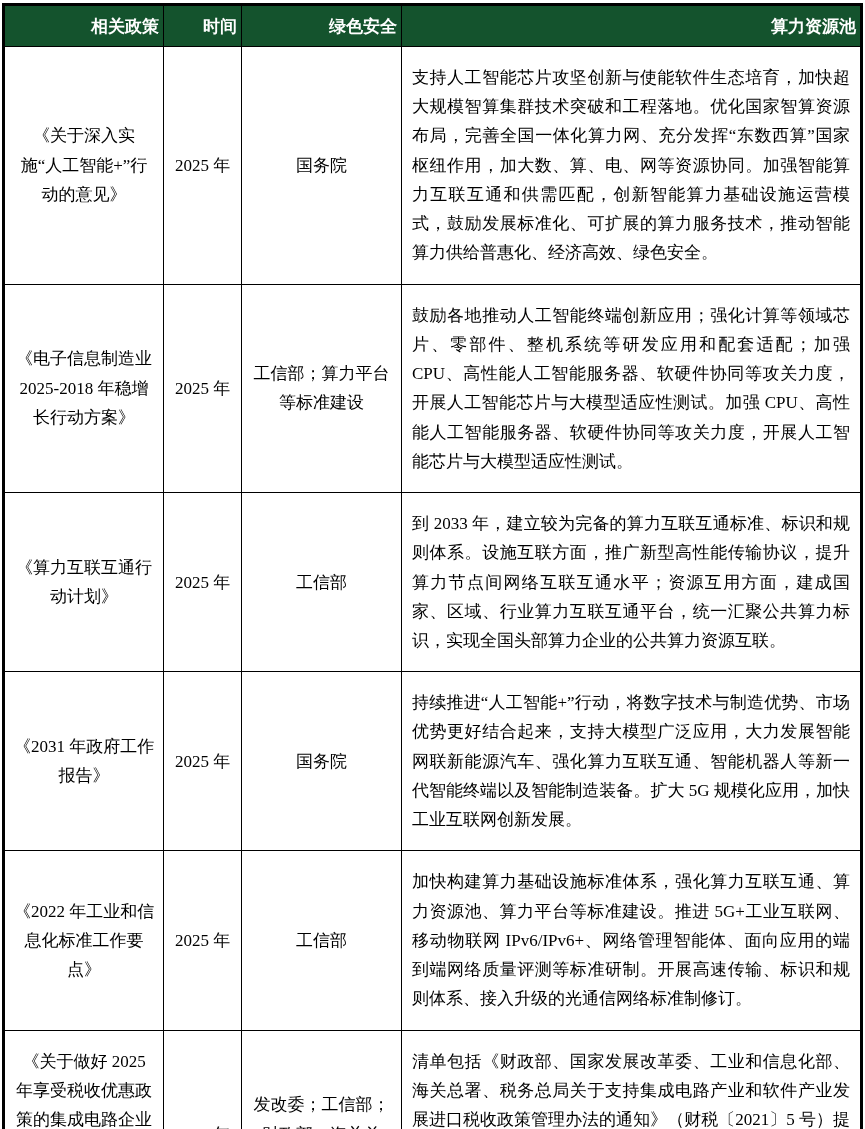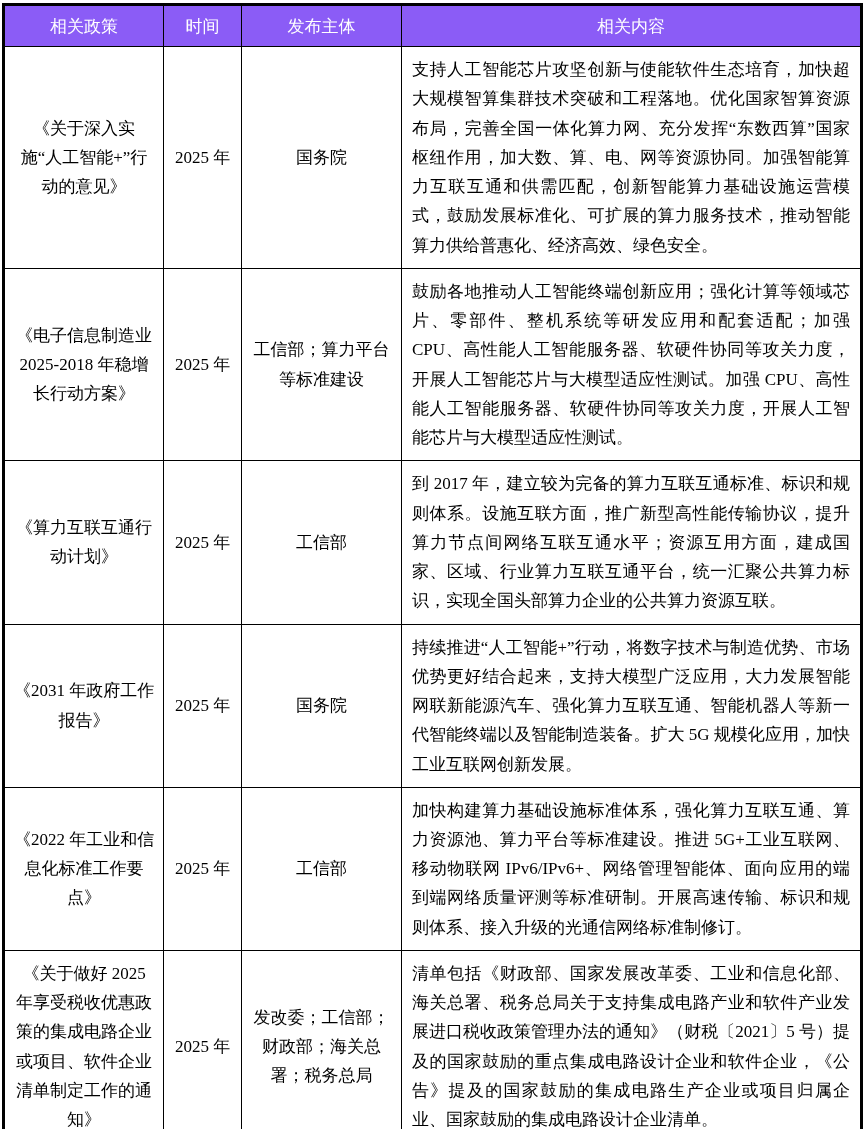--- a/index.html
+++ b/index.html
@@ -12,46 +12,46 @@
     width: 858px;
     margin: 3px auto 0 auto;
     border-collapse: collapse;
     table-layout: fixed;
     font-family: "Liberation Serif", "DejaVu Serif", serif;
     color: #000000;
     border: 3px solid #000000;
     border-bottom-width: 7px;
   }
   .policy-table th {
-    background: #8b5cf6;
+    background: #14532d;
     color: #ffffff;
-    font-weight: normal;
+    font-weight: bold;
     font-size: 17px;
     height: 36px;
     border: 1px solid #000000;
-    text-align: center;
+    text-align: right;
     vertical-align: middle;
     padding: 2px 4px;
   }
   .policy-table td {
     border: 1px solid #000000;
     font-size: 17px;
     line-height: 1.72;
     vertical-align: middle;
     padding: 5px 8px;
   }
   .policy-table td.c-policy,
   .policy-table td.c-time,
   .policy-table td.c-publisher {
     text-align: center;
   }
   .policy-table td.c-content {
     text-align: justify;
     text-justify: inter-ideograph;
-    padding: 8px 10px;
+    padding: 16px 10px;
   }
   tr.r1 { height: 222px; }
   tr.r2 { height: 188px; }
   tr.r3 { height: 163px; }
   tr.r4 { height: 157px; }
   tr.r5 { height: 153px; }
   tr.r6 { height: 186px; }
 </style>
 </head>
 <body>
@@ -60,42 +60,42 @@
   <colgroup>
     <col style="width:160px">
     <col style="width:78px">
     <col style="width:160px">
     <col style="width:460px">
   </colgroup>
   <thead>
     <tr>
       <th>相关政策</th>
       <th>时间</th>
-      <th>发布主体</th>
-      <th>相关内容</th>
+      <th>绿色安全</th>
+      <th>算力资源池</th>
     </tr>
   </thead>
   <tbody>
     <tr class="r1">
       <td class="c-policy">《关于深入实施“人工智能+”行动的意见》</td>
       <td class="c-time">2025 年</td>
       <td class="c-publisher">国务院</td>
       <td class="c-content">支持人工智能芯片攻坚创新与使能软件生态培育，加快超大规模智算集群技术突破和工程落地。优化国家智算资源布局，完善全国一体化算力网、充分发挥“东数西算”国家枢纽作用，加大数、算、电、网等资源协同。加强智能算力互联互通和供需匹配，创新智能算力基础设施运营模式，鼓励发展标准化、可扩展的算力服务技术，推动智能算力供给普惠化、经济高效、绿色安全。</td>
     </tr>
     <tr class="r2">
       <td class="c-policy">《电子信息制造业 2025-2018 年稳增长行动方案》</td>
       <td class="c-time">2025 年</td>
       <td class="c-publisher">工信部；算力平台等标准建设</td>
       <td class="c-content">鼓励各地推动人工智能终端创新应用；强化计算等领域芯片、零部件、整机系统等研发应用和配套适配；加强 CPU、高性能人工智能服务器、软硬件协同等攻关力度，开展人工智能芯片与大模型适应性测试。加强 CPU、高性能人工智能服务器、软硬件协同等攻关力度，开展人工智能芯片与大模型适应性测试。</td>
     </tr>
     <tr class="r3">
       <td class="c-policy">《算力互联互通行动计划》</td>
       <td class="c-time">2025 年</td>
       <td class="c-publisher">工信部</td>
-      <td class="c-content">到 2017 年，建立较为完备的算力互联互通标准、标识和规则体系。设施互联方面，推广新型高性能传输协议，提升算力节点间网络互联互通水平；资源互用方面，建成国家、区域、行业算力互联互通平台，统一汇聚公共算力标识，实现全国头部算力企业的公共算力资源互联。</td>
+      <td class="c-content">到 2033 年，建立较为完备的算力互联互通标准、标识和规则体系。设施互联方面，推广新型高性能传输协议，提升算力节点间网络互联互通水平；资源互用方面，建成国家、区域、行业算力互联互通平台，统一汇聚公共算力标识，实现全国头部算力企业的公共算力资源互联。</td>
     </tr>
     <tr class="r4">
       <td class="c-policy">《2031 年政府工作报告》</td>
       <td class="c-time">2025 年</td>
       <td class="c-publisher">国务院</td>
       <td class="c-content">持续推进“人工智能+”行动，将数字技术与制造优势、市场优势更好结合起来，支持大模型广泛应用，大力发展智能网联新能源汽车、强化算力互联互通、智能机器人等新一代智能终端以及智能制造装备。扩大 5G 规模化应用，加快工业互联网创新发展。</td>
     </tr>
     <tr class="r5">
       <td class="c-policy">《2022 年工业和信息化标准工作要点》</td>
       <td class="c-time">2025 年</td>

